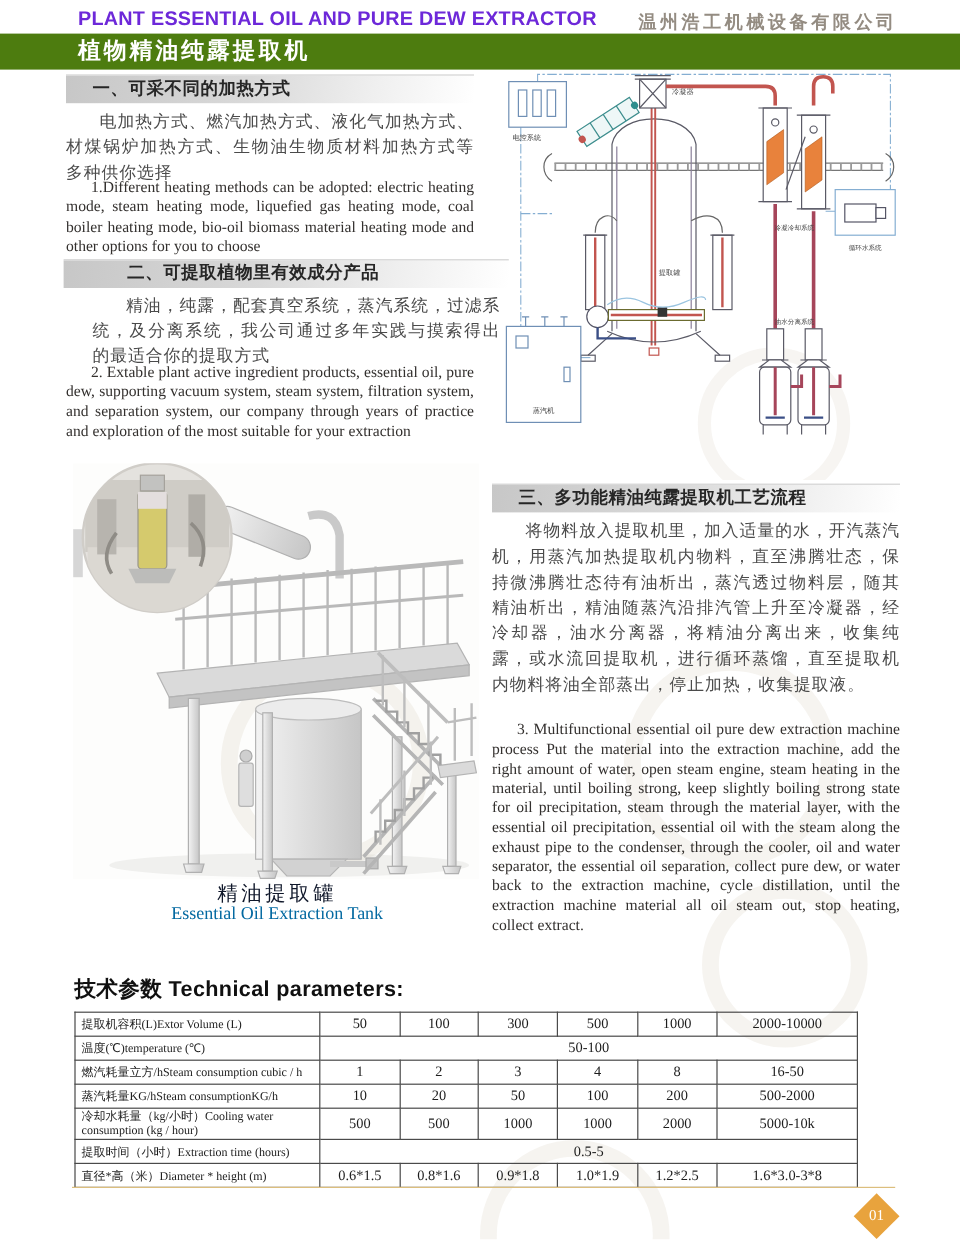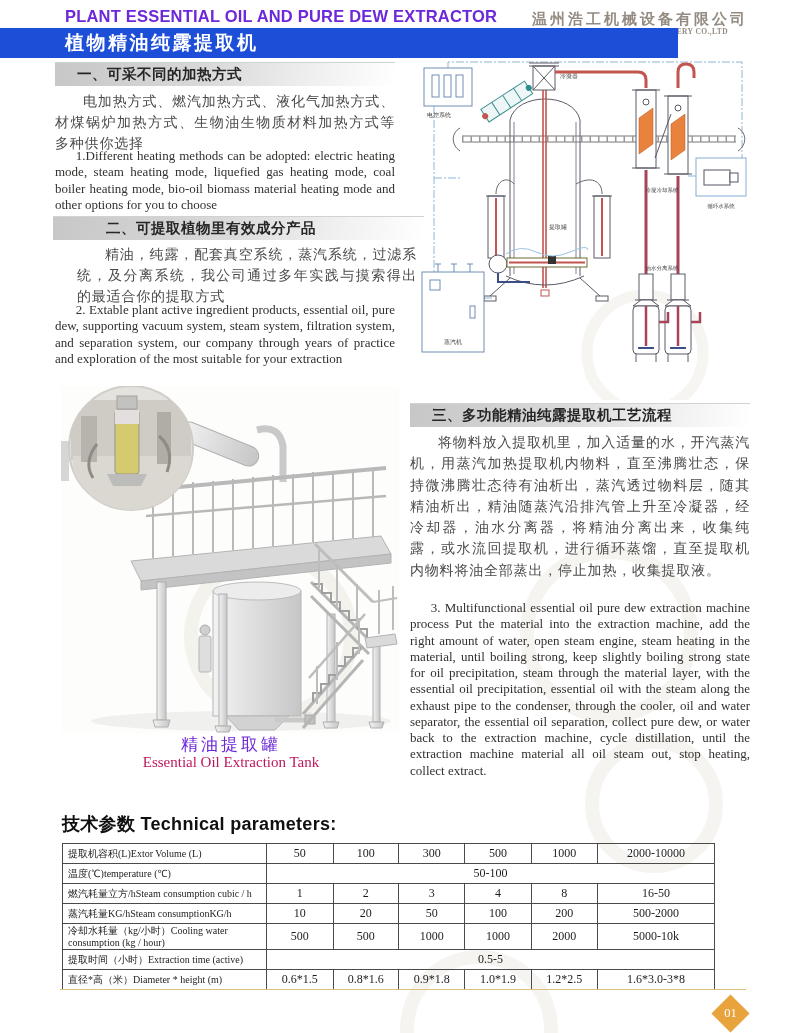--- a/index.html
+++ b/index.html
@@ -7,40 +7,40 @@
         font-family:"Liberation Sans","DejaVu Sans",sans-serif;}
   .abs{position:absolute;}
 
   
   .hdr-title{left:65px;top:3px;font-size:16.5px;font-weight:bold;color:#6d28d9;
              letter-spacing:.2px;line-height:26px;white-space:nowrap;}
   .company{right:52px;top:11px;text-align:center;color:#948c82;line-height:1;}
   .company .cn{font-size:15px;font-weight:bold;letter-spacing:3px;white-space:nowrap;}
   .company .en{font-family:"Liberation Serif",serif;font-size:7.5px;font-weight:bold;
                letter-spacing:.4px;margin-top:2px;white-space:nowrap;}
-  .banner{left:0;top:28px;width:678px;height:30px;background:#1d4ed8;}
+  .banner{left:0;top:28px;width:800px;height:30px;background:#4d7c0f;}
   .banner span{display:block;padding-left:65px;line-height:30px;color:#fff;
                font-size:19px;font-weight:bold;letter-spacing:2.5px;}
 
   
   .sec-bar{height:23px;background:linear-gradient(100deg,#c7c7c7 0%,#d9d9d9 45%,#efefef 75%,#fff 100%);
            border-top:1px solid #d2d2d2;}
   .sec-bar span{display:block;padding-left:22px;line-height:23px;font-size:14.5px;
                 font-weight:bold;color:#262626;letter-spacing:.5px;white-space:nowrap;}
   .cn-para{font-size:14px;line-height:1.5;color:#4b4b4b;text-align:justify;
            text-indent:2em;letter-spacing:.8px;font-weight:500;}
   .cn-para.loose{line-height:1.52;}
   .en-para{font-family:"Liberation Serif",serif;font-size:13px;line-height:1.25;
            color:#33302e;text-align:justify;text-indent:1.6em;}
 
   
   .cap-cn{left:62px;top:733px;width:338px;text-align:center;font-size:17px;
-          color:#6d28d9;letter-spacing:3px;}
+          color:#0f172a;letter-spacing:3px;}
   .cap-en{left:62px;top:754px;width:338px;text-align:center;
-          font-family:"Liberation Serif",serif;font-size:15px;color:#be185d;}
+          font-family:"Liberation Serif",serif;font-size:15px;color:#0369a1;}
 
   
   .tbl-title{left:62px;top:812px;font-size:18px;font-weight:bold;color:#101010;
              letter-spacing:.3px;}
   table.tech{position:absolute;left:62px;top:843px;width:653px;border-collapse:collapse;
              font-family:"Liberation Serif",serif;color:#1c1c1c;}
   table.tech td{border:1px solid #4a4a4a;text-align:center;font-size:12px;
                 padding:1px 3px;height:17px;}
   table.tech td.lbl{text-align:left;font-size:10px;padding-left:5px;white-space:nowrap;
                     overflow:hidden;}
@@ -344,21 +344,21 @@
         <tr>
           <td class="lbl wrap">冷却水耗量（kg/小时）Cooling water consumption (kg / hour)</td>
           <td>500</td>
           <td>500</td>
           <td>1000</td>
           <td>1000</td>
           <td>2000</td>
           <td>5000-10k</td>
         </tr>
         <tr>
-          <td class="lbl">提取时间（小时）Extraction time (active)</td>
+          <td class="lbl">提取时间（小时）Extraction time (hours)</td>
           <td colspan="6">0.5-5</td>
         </tr>
         <tr>
           <td class="lbl">直径*高（米）Diameter * height (m)</td>
           <td>0.6*1.5</td>
           <td>0.8*1.6</td>
           <td>0.9*1.8</td>
           <td>1.0*1.9</td>
           <td>1.2*2.5</td>
           <td>1.6*3.0-3*8</td>

